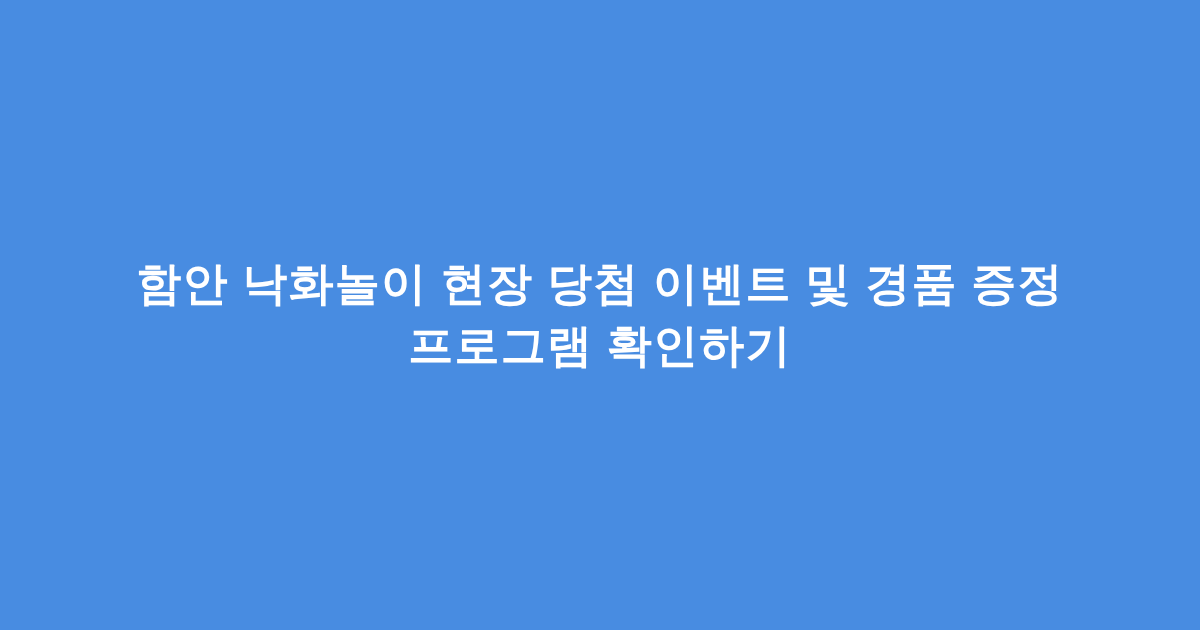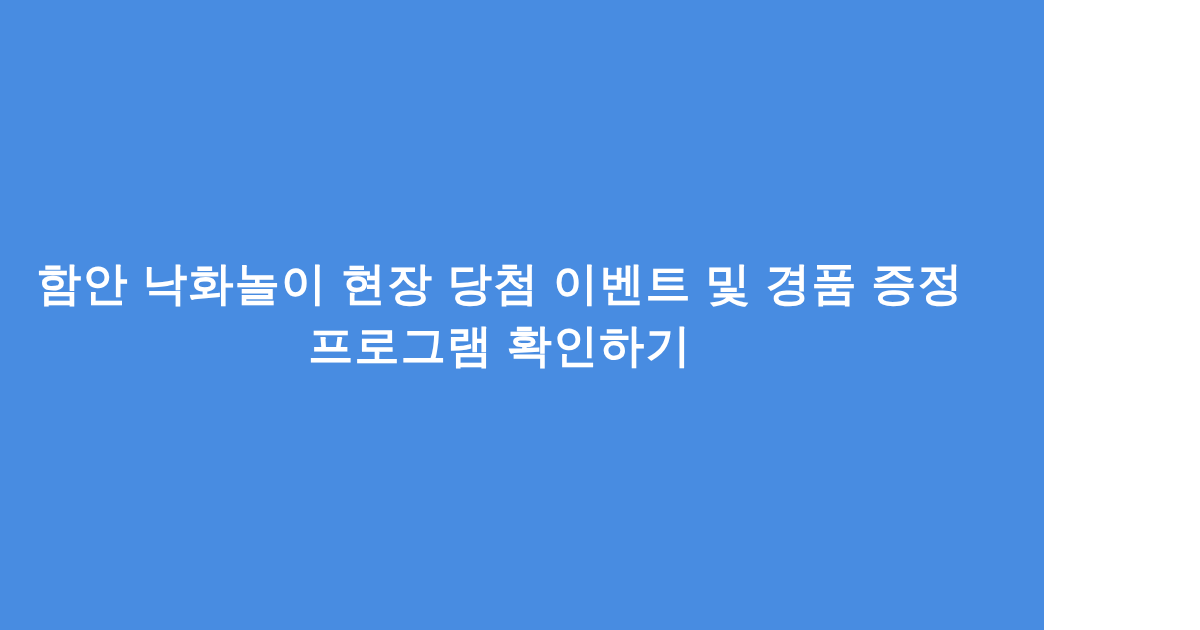--- a/index.html
+++ b/index.html
@@ -11,26 +11,26 @@
   body {
     width: 1200px;
     height: 630px;
     overflow: hidden;
     font-family: "Liberation Sans", "DejaVu Sans", sans-serif;
     background: #ffffff;
   }
 
   #og-card {
     position: relative;
-    width: 1044px;
+    width: 1200px;
     height: 630px;
     box-sizing: border-box;
     display: flex;
     align-items: center;
-    justify-content: flex-start;
+    justify-content: center;
     background-color: #488ce1;
     overflow: hidden;
   }
 
   #headline-block {
     width: 1000px;
     max-width: 1000px;
     text-align: center;
     padding: 0 20px;
     box-sizing: border-box;

